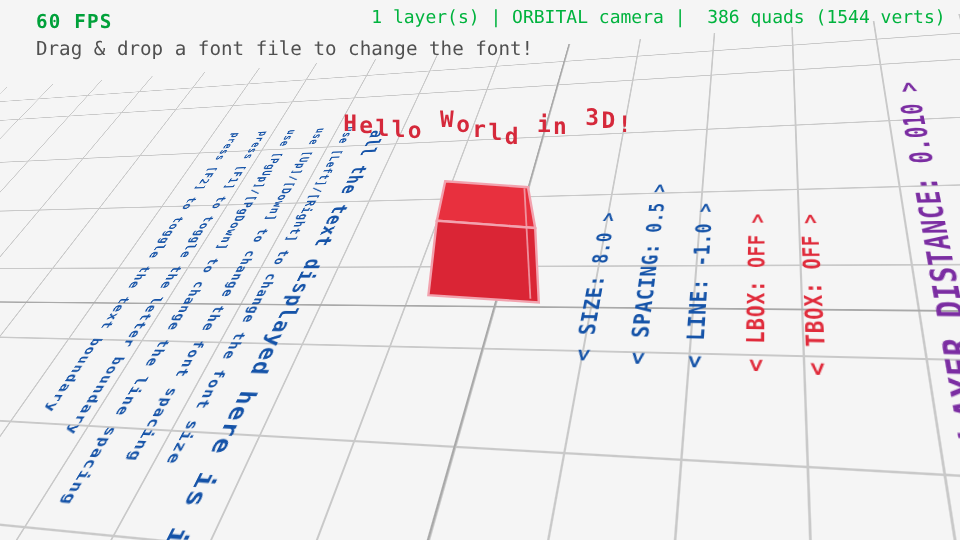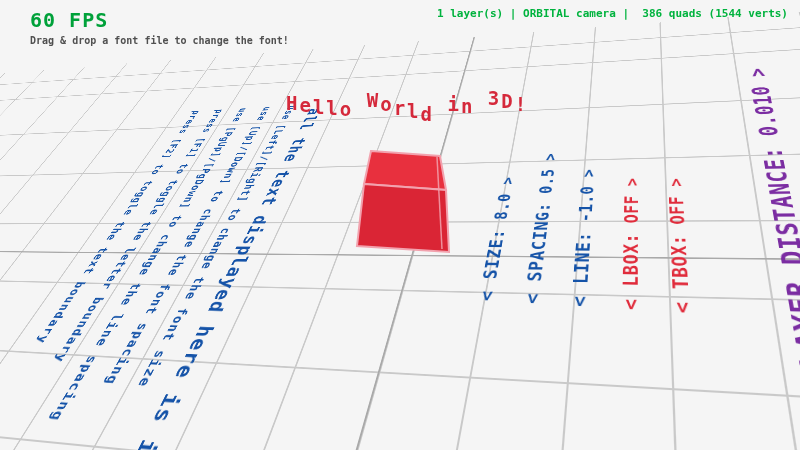--- a/index.html
+++ b/index.html
@@ -38,27 +38,27 @@
   .lbr0{left:1598px;top:506px;}
   .lbr1{left:1650px;top:508px;}
   .lp{left:1760px;top:600px;font-size:30px;}
   
   .cube-svg{position:absolute;left:0;top:0;pointer-events:auto;}
   
   .title3d{position:absolute;left:286px;top:84px;color:#d5293b;font-weight:bold;
            font-size:19px;letter-spacing:2px;white-space:pre;}
   .title3d span{display:inline-block;}
   
-  .fps{position:absolute;left:30px;top:8px;font-size:20px;font-weight:bold;
+  .fps{position:absolute;left:30px;top:8px;font-size:16px;font-weight:bold;
        color:#00a13a;letter-spacing:1px;}
-  .hud-left{position:absolute;left:30px;top:31px;color:#505050;font-size:10px;
-            font-weight:bold;line-height:19px;}
+  .hud-left{position:absolute;left:30px;top:31px;color:#505050;font-size:16px;
+            font-weight:normal;line-height:19px;}
   .hud-left .line{min-height:19px;white-space:pre;}
   .hud-right{position:absolute;right:12px;top:6px;text-align:right;color:#505050;
-             font-size:11px;font-weight:bold;line-height:16px;}
+             font-size:15px;font-weight:normal;line-height:16px;}
   .hud-right div{white-space:pre;}
   .hud-right .status{color:#00b33e;}
 </style>
 </head>
 <body>
 
 <div class="app">
 
   <div class="scene3d">
     <div class="ground">

